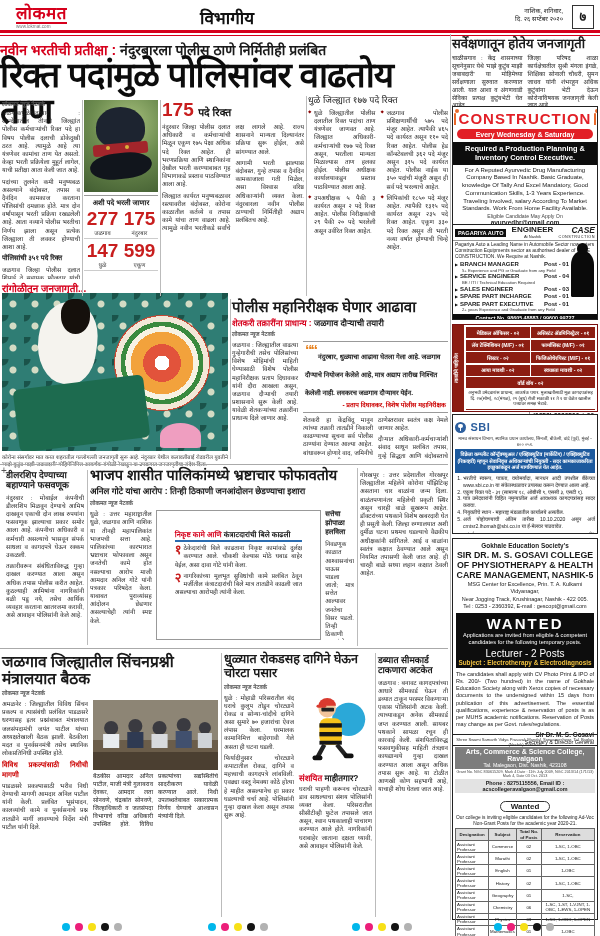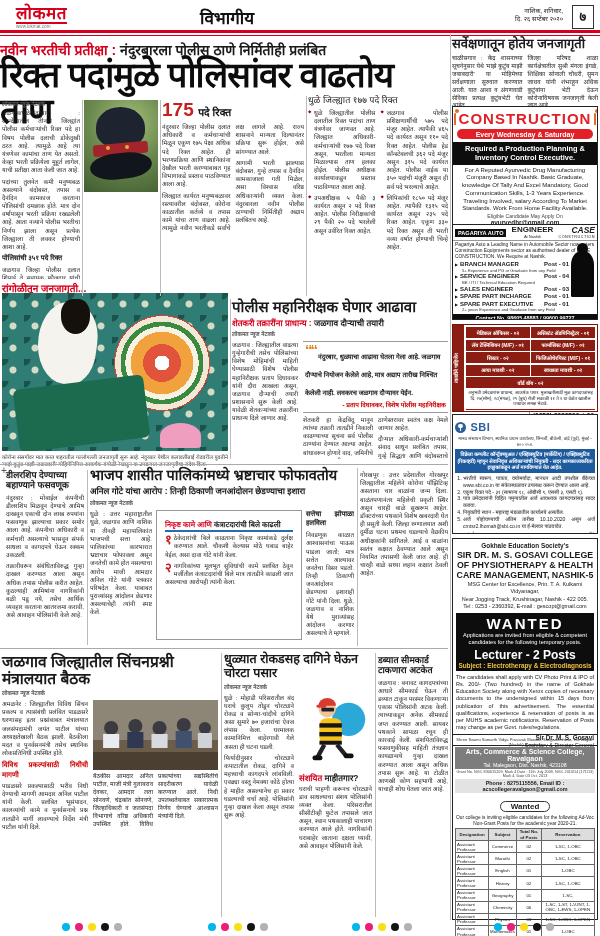--- a/index.html
+++ b/index.html
@@ -70,21 +70,21 @@
   .h-sm{font-size:9px;font-weight:700;line-height:1.15;}
   .h-corona{font-size:11px;font-weight:900;line-height:1.15;}
   .h-irr{font-size:15.5px;font-weight:900;line-height:1.1;}
   .h-thief{font-size:12.5px;font-weight:900;line-height:1.1;}
   .red-sub{font-size:7px;font-weight:800;color:#c00;margin:2px 0;}
   .qbox{border-top:1px solid #999;border-bottom:1px solid #999;padding:3px 2px;margin-bottom:3px;}
   .qmark{float:left;font-size:15px;font-weight:900;color:#e8821e;line-height:.7;margin-right:2px;}
   .qmark::before{content:"\201C\201C";letter-spacing:-2px;}
   .qtext{font-size:6.6px;font-weight:700;line-height:1.3;}
   .qauthor{font-size:6.4px;font-weight:800;color:#c00;text-align:right;margin-top:1px;}
-  .boxed{border:1px solid #999;padding:8px;}
+  .boxed{border:1px solid #999;padding:18px;}
   .boxt{font-size:7.4px;font-weight:900;border-bottom:2px solid #2b6cb0;padding-bottom:1px;margin-bottom:2px;}
   .boxt .red{color:#d6001c;}
   .bjp-num{font-size:13px;font-weight:900;color:#c81e1e;margin-right:2px;float:left;line-height:.9;}
   .photo-meet{background:linear-gradient(#8d8575,#b9b2a4 55%,#6b5d4a 90%);overflow:hidden;}
   .plusmark{font-size:10px;color:#555;}
 
   
   .ad{box-sizing:border-box;border:1px solid #222;background:#fff;overflow:hidden;}
   .appt-title{display:flex;align-items:center;justify-content:center;gap:2px;padding:3px 0 1px 0;}
   .appt-word{font-size:15px;font-weight:900;color:#e21f26;letter-spacing:1px;}
@@ -135,21 +135,21 @@
   .sbi-points{margin:0;padding-left:8px;font-size:5.1px;line-height:1.35;text-align:justify;}
   .sbi-foot{display:flex;justify-content:space-between;font-size:4.8px;margin-top:2px;line-height:1.3;}
 
   .gok{padding:3px;border:1.5px solid #222;}
   .gok-soc{font-size:6.4px;font-weight:700;text-align:center;}
   .gok-col{font-size:8.8px;font-weight:900;text-align:center;line-height:1.15;margin:1px 0;}
   .gok-addr{font-size:5.5px;text-align:center;line-height:1.3;color:#222;}
   .gok-black{background:#0d0d0d;color:#fff;text-align:center;padding:2px;margin:3px 0;}
   .gok-wanted{font-size:15px;font-weight:900;letter-spacing:2px;}
   .gok-inv{font-size:5.7px;line-height:1.3;}
-  .gok-post{font-size:12px;font-weight:700;margin-top:1px;}
+  .gok-post{font-size:10px;font-weight:400;margin-top:1px;}
   .gok-subj{font-size:6.4px;color:#f0c040;font-weight:700;}
   .gok-body{font-size:5.5px;line-height:1.32;text-align:justify;}
   .gok-foot{display:flex;justify-content:space-between;align-items:flex-end;margin-top:2px;}
   .gok-date{font-size:5.5px;}
   .gok-sign{text-align:right;font-size:5.4px;line-height:1.3;}
   .gok-sign b{font-size:6.4px;}
 
   .rav{padding:2px;border:1px solid #222;}
   .rav-trust{font-size:4.1px;text-align:center;color:#333;}
   .rav-band{background:#7d7d7d;color:#fff;text-align:center;padding:1px;}
@@ -212,20 +212,45 @@
   </div>
 
   <div class="abs photo-cap" style="left:84px;top:100px;width:74px;height:92px;">
     <div class="cap-crown"></div>
     <div class="cap-band"></div>
     <div class="cap-visor"></div>
     <div class="cap-btn" style="left:30%;top:50%;"></div>
     <div class="cap-btn" style="left:55%;top:49%;"></div>
   </div>
 
+  <div class="abs" style="left:84px;top:195px;width:74px;">
+    <div class="stats-title">अशी पदे भरली जाणार</div>
+    <div class="stats-grid">
+
+        <div class="stat">
+          <div class="stat-v">277</div>
+          <div class="stat-l">जळगाव</div>
+        </div>
+
+        <div class="stat">
+          <div class="stat-v">175</div>
+          <div class="stat-l">नंदुरबार</div>
+        </div>
+
+        <div class="stat">
+          <div class="stat-v">147</div>
+          <div class="stat-l">धुळे</div>
+        </div>
+
+        <div class="stat">
+          <div class="stat-v">599</div>
+          <div class="stat-l">एकूण</div>
+        </div>
+      </div>
+  </div>
 
   <div class="abs" style="left:162px;top:100px;width:142px;">
     <div>
       <span class="bignum">175</span>
       <span class="bignum-lbl">पदे रिक्त</span>
     </div>
     <div class="bt jc twocol" style="margin-top:3px;height:172px;overflow:hidden;">
       <p>नंदुरबार जिल्हा पोलीस दलात अधिकारी व कर्मचाऱ्यांची मिळून एकूण १७५ पेक्षा अधिक पदे रिक्त आहेत. ही भरणप्रक्रिया आणि स्थानिकांना देखील भरती करण्याबाबत गृह विभागाकडे प्रस्ताव पाठविण्यात आला आहे.</p>
       <p>जिल्ह्यात कार्यरत मनुष्यबळावर रस्त्यावरील बंदोबस्त, कोरोना काळातील कर्तव्ये व तपास कामे यांचा ताण वाढला आहे. त्यामुळे नवीन भरतीकडे सर्वांचे लक्ष लागले आहे. राज्य शासनाने मान्यता दिल्यानंतर प्रक्रिया सुरू होईल, असे सांगण्यात आले.</p>
       <p>आगामी भरती झाल्यास बंदोबस्त, गुन्हे तपास व दैनंदिन कामकाजाला गती मिळेल, असा विश्वास वरिष्ठ अधिकाऱ्यांनी व्यक्त केला. नंदुरबारला नवीन पोलीस ठाण्याची निर्मितीही अद्याप प्रलंबितच आहे.</p>

